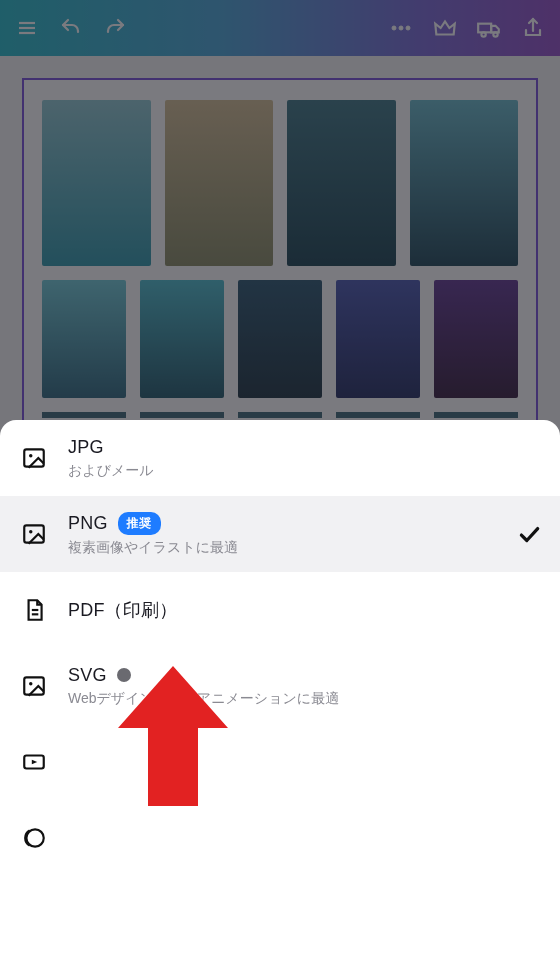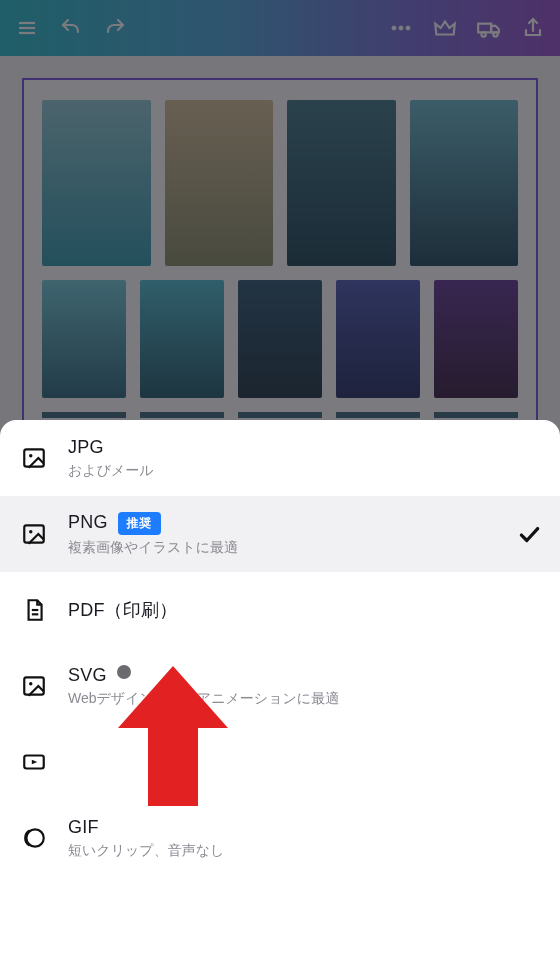--- a/index.html
+++ b/index.html
@@ -60,30 +60,30 @@
       min-height: 76px;
     }
     .option.highlight { background: #f1f1f3; }
     .option .oicon {
       width: 32px; height: 32px;
       display: flex; align-items: center; justify-content: center;
       color: #111;
       flex-shrink: 0;
     }
     .option .texts { flex: 1; display: flex; flex-direction: column; gap: 4px; }
-    .opt-title-row { display: flex; align-items: flex-start; gap: 10px; }
+    .opt-title-row { display: flex; align-items: center; gap: 10px; }
     .opt-title { font-size: 18px; font-weight: 500; color: #1a1a22; letter-spacing: 0.2px; }
     .opt-sub { font-size: 14px; color: #8a8a92; }
     .badge {
       font-size: 12px;
       font-weight: 600;
       color: #fff;
       background: #1e7cff;
       padding: 3px 9px;
-      border-radius: 4px;
+      border-radius: 10px;
       letter-spacing: 0.5px;
     }
     .dot-badge {
       width: 14px; height: 14px; border-radius: 50%;
       background: #6a6a70;
     }
     .check { width: 26px; height: 26px; }
     .check svg { stroke: #111; fill: none; stroke-width: 3; }
 
     .arrow {
@@ -252,26 +252,20 @@
       <div class="texts">
       </div>
     </div>
     <div class="option">
       <div class="oicon">
         <svg viewBox="0 0 24 24" width="26" height="26" fill="none" stroke="currentColor" stroke-width="2">
           <circle cx="13" cy="12" r="8"></circle>
           <path d="M8 5a8 8 0 000 14"></path>
         </svg>
       </div>
-      <div class="texts">
-        <div class="opt-title-row">
-          <span class="opt-title">GIF</span>
-        </div>
-        <span class="opt-sub">短いクリップ、音声なし</span>
-      </div>
     </div>
   </div>
 
 <div class="arrow">
   <svg viewBox="0 0 110 140">
     <path d="M55 0 L110 62 L80 62 L80 140 L30 140 L30 62 L0 62 Z" fill="#e22222"></path>
   </svg>
 </div>
 
 </body></html>

